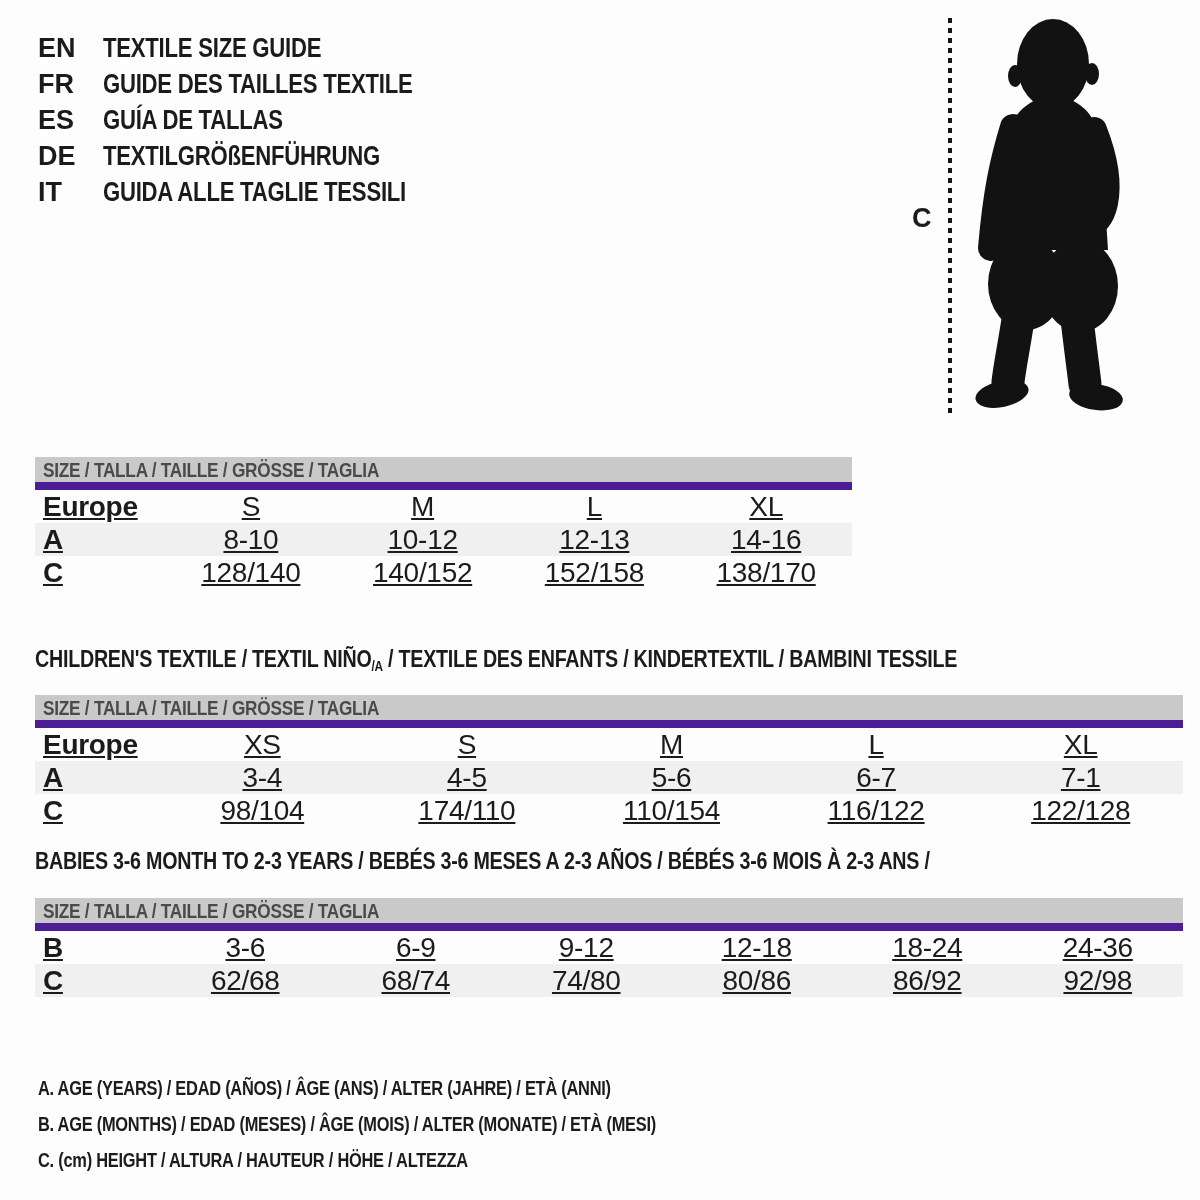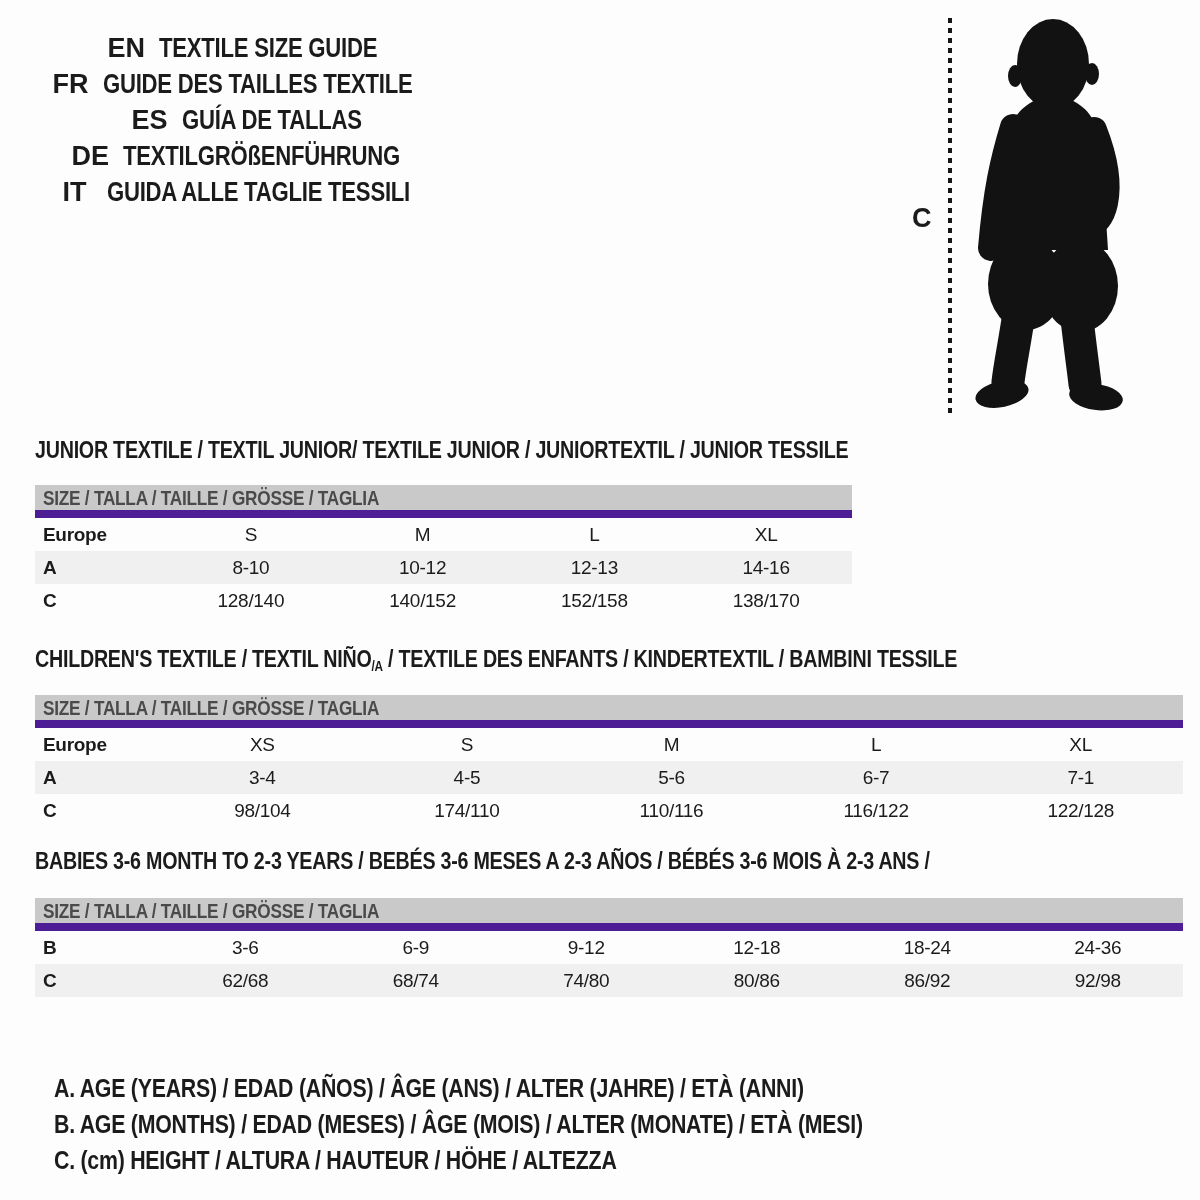--- a/index.html
+++ b/index.html
@@ -6,54 +6,54 @@
   body {
     width:1200px; height:1200px; position:relative; overflow:hidden;
     background:#fdfdfd; color:#1b1b1b;
     font-family:"Liberation Sans","DejaVu Sans",sans-serif;
   }
   .cnd { display:inline-block; transform:scaleX(0.82); transform-origin:0 50%;
          white-space:nowrap; letter-spacing:-0.3px; }
 
   
   .lang { position:absolute; left:38px; top:30px; }
-  .lang-row { height:36px; line-height:36px; font-weight:700; font-size:27px;text-align:center; }
+  .lang-row { height:36px; line-height:36px; font-weight:700; font-size:27px; }
   .lang-code { display:inline-block; width:65px; vertical-align:top; }
 
   
   .figure { position:absolute; left:900px; top:0; width:300px; height:435px; }
   .c-label { position:absolute; left:12px; top:203px; font-size:27px; font-weight:700; }
   .dash { position:absolute; left:48px; top:18px; width:4px; height:398px;
           background:repeating-linear-gradient(to bottom,#161616 0 5px,transparent 5px 10px); }
   .baby { position:absolute; left:58px; top:12px; }
 
   
   .sect { position:absolute; left:35px; }
   .sect-title { margin:0; font-size:24px; font-weight:700; line-height:28px; }
   .babies .sect-title { line-height:30px; }
   .size-bar { background:#c9c9c9; border-bottom:8px solid #4c1d95; height:25px;
               line-height:26px; padding-left:8px; color:#4a4a4a; font-weight:700;
               font-size:21px; }
   .sub { font-size:0.6em; vertical-align:-0.28em; }
   table.sizes { width:100%; border-collapse:collapse; table-layout:fixed; }
-  .sizes td { height:33px; text-align:center; font-size:19px; padding:0;
-              letter-spacing:-0.3px; font-weight:400; }
+  .sizes td { height:33px; text-align:center; font-size:28px; padding:0;
+              letter-spacing:-0.3px; font-weight:400;text-decoration:underline; }
   .sizes td.lbl { text-align:left; padding-left:8px; font-weight:700; }
   .sizes tr.alt { background:#f0f0f0; }
 
   .junior   { top:436px; width:817px; }
   .junior   .size-bar { margin-top:21px; }
   .children { top:645px; width:1148px; }
   .children .size-bar { margin-top:15px; }
   .babies   { top:846px; width:1148px; }
   .babies   .size-bar { margin-top:22px; }
 
   
   .legend { position:absolute; left:38px; top:1070px; }
-  .legend-line { height:36px; line-height:36px; font-weight:700; font-size:26px;margin-left:16px; }
+  .legend-line { height:36px; line-height:36px; font-weight:700; font-size:20px; }
 </style>
 </head>
 <body>
 
 <div class="page">
 
   <section class="lang">
     <div class="lang-row">
       <span class="lang-code">EN</span><span class="cnd">TEXTILE SIZE GUIDE</span>
     </div>
@@ -88,21 +88,20 @@
       <g fill="none" stroke="#121212" stroke-linecap="round" stroke-linejoin="round">
         <path stroke-width="26" d="M55,115 C45,148 38,178 33,236"></path>
         <path stroke-width="26" d="M136,118 C147,146 151,172 147,191 C144,205 137,212 129,215"></path>
         <path stroke-width="33" d="M63,288 C57,330 52,352 50,370"></path>
         <path stroke-width="33" d="M117,290 C122,334 125,355 127,372"></path>
       </g>
     </svg>
   </div>
 
   <section class="sect junior">
-    <h2 class="sect-title"><span class="cnd">JUNIOR TEXTILE / TEXTIL JUNIOR/ TEXTILE JUNIOR / JUNIORTEXTIL / JUNIOR TESSILE</span></h2>
     <div class="size-bar"><span class="cnd">SIZE / TALLA / TAILLE / GRÖSSE / TAGLIA</span></div>
     <table class="sizes">
       <colgroup>
           <col style="width:130px">
           <col>
           <col>
           <col>
           <col>
         </colgroup>
       <tbody>
@@ -157,21 +156,21 @@
           <td>3-4</td>
           <td>4-5</td>
           <td>5-6</td>
           <td>6-7</td>
           <td>7-1</td>
         </tr>
         <tr>
           <td class="lbl">C</td>
           <td>98/104</td>
           <td>174/110</td>
-          <td>110/116</td>
+          <td>110/154</td>
           <td>116/122</td>
           <td>122/128</td>
         </tr>
       </tbody>
     </table>
   </section>
 
   <section class="sect babies">
     <h2 class="sect-title">
       <div><span class="cnd">BABIES 3-6 MONTH TO 2-3 YEARS / BEBÉS 3-6 MESES A 2-3 AÑOS / BÉBÉS 3-6 MOIS À 2-3 ANS /</span></div>

